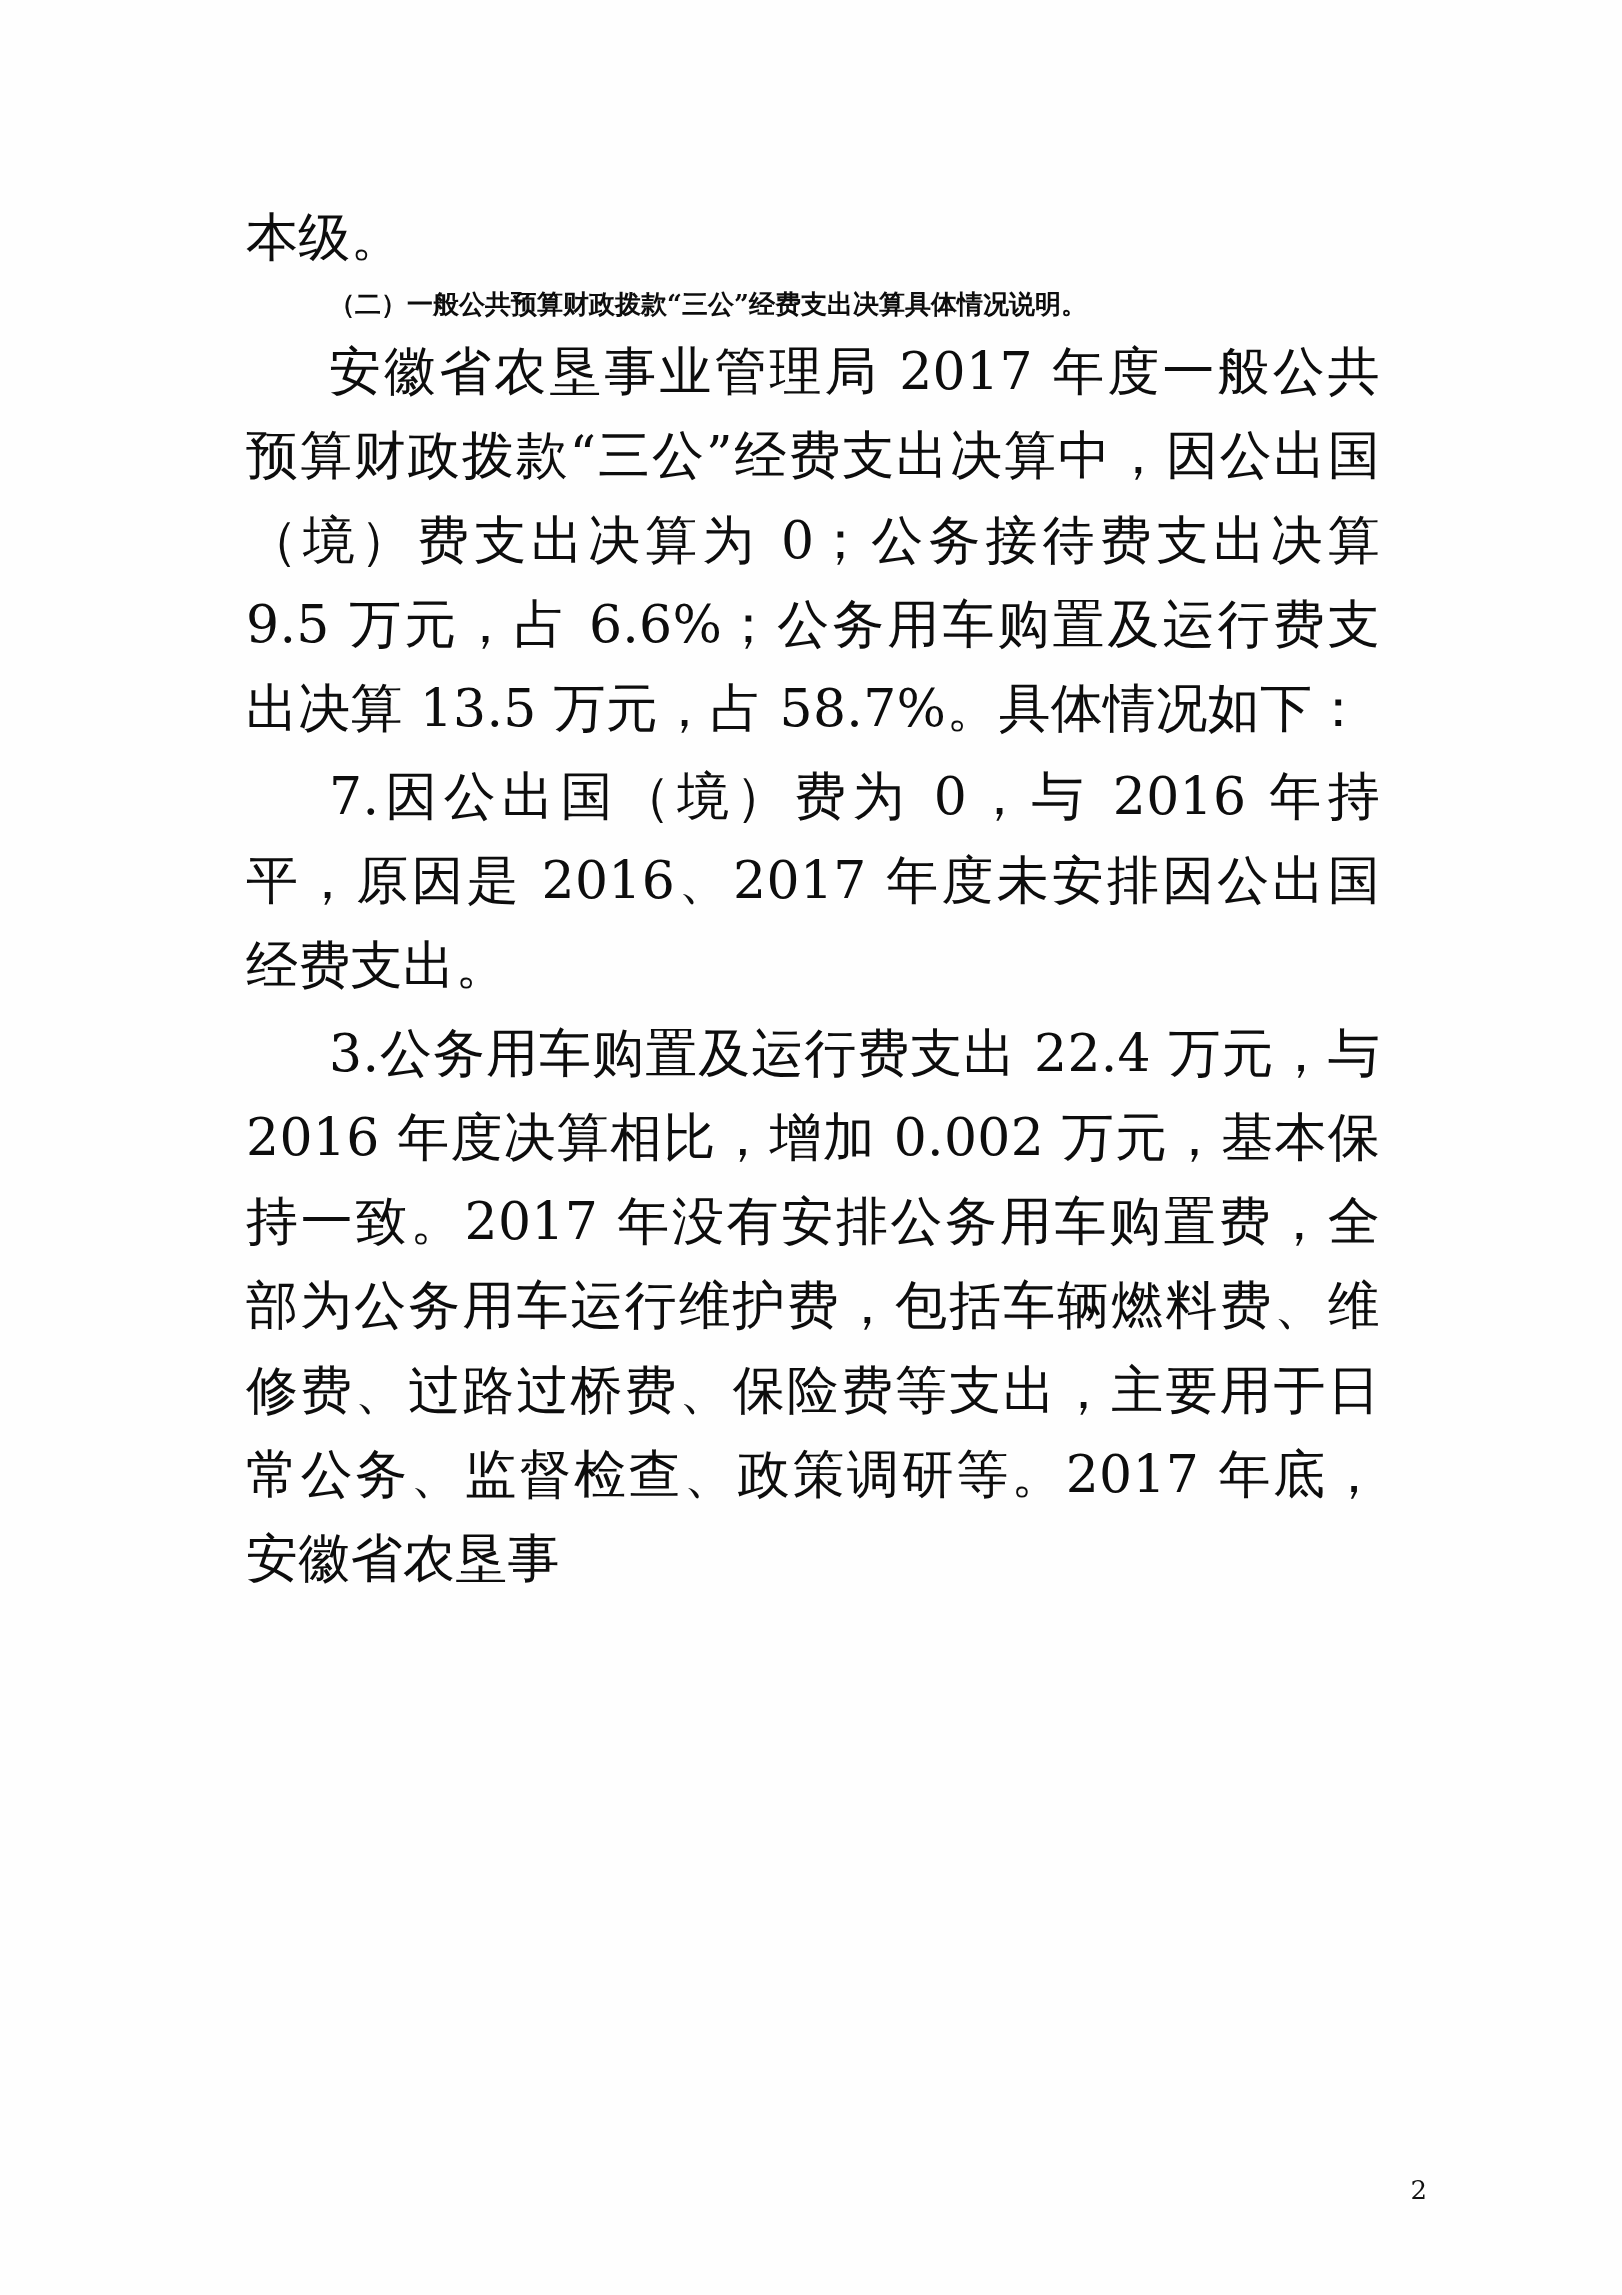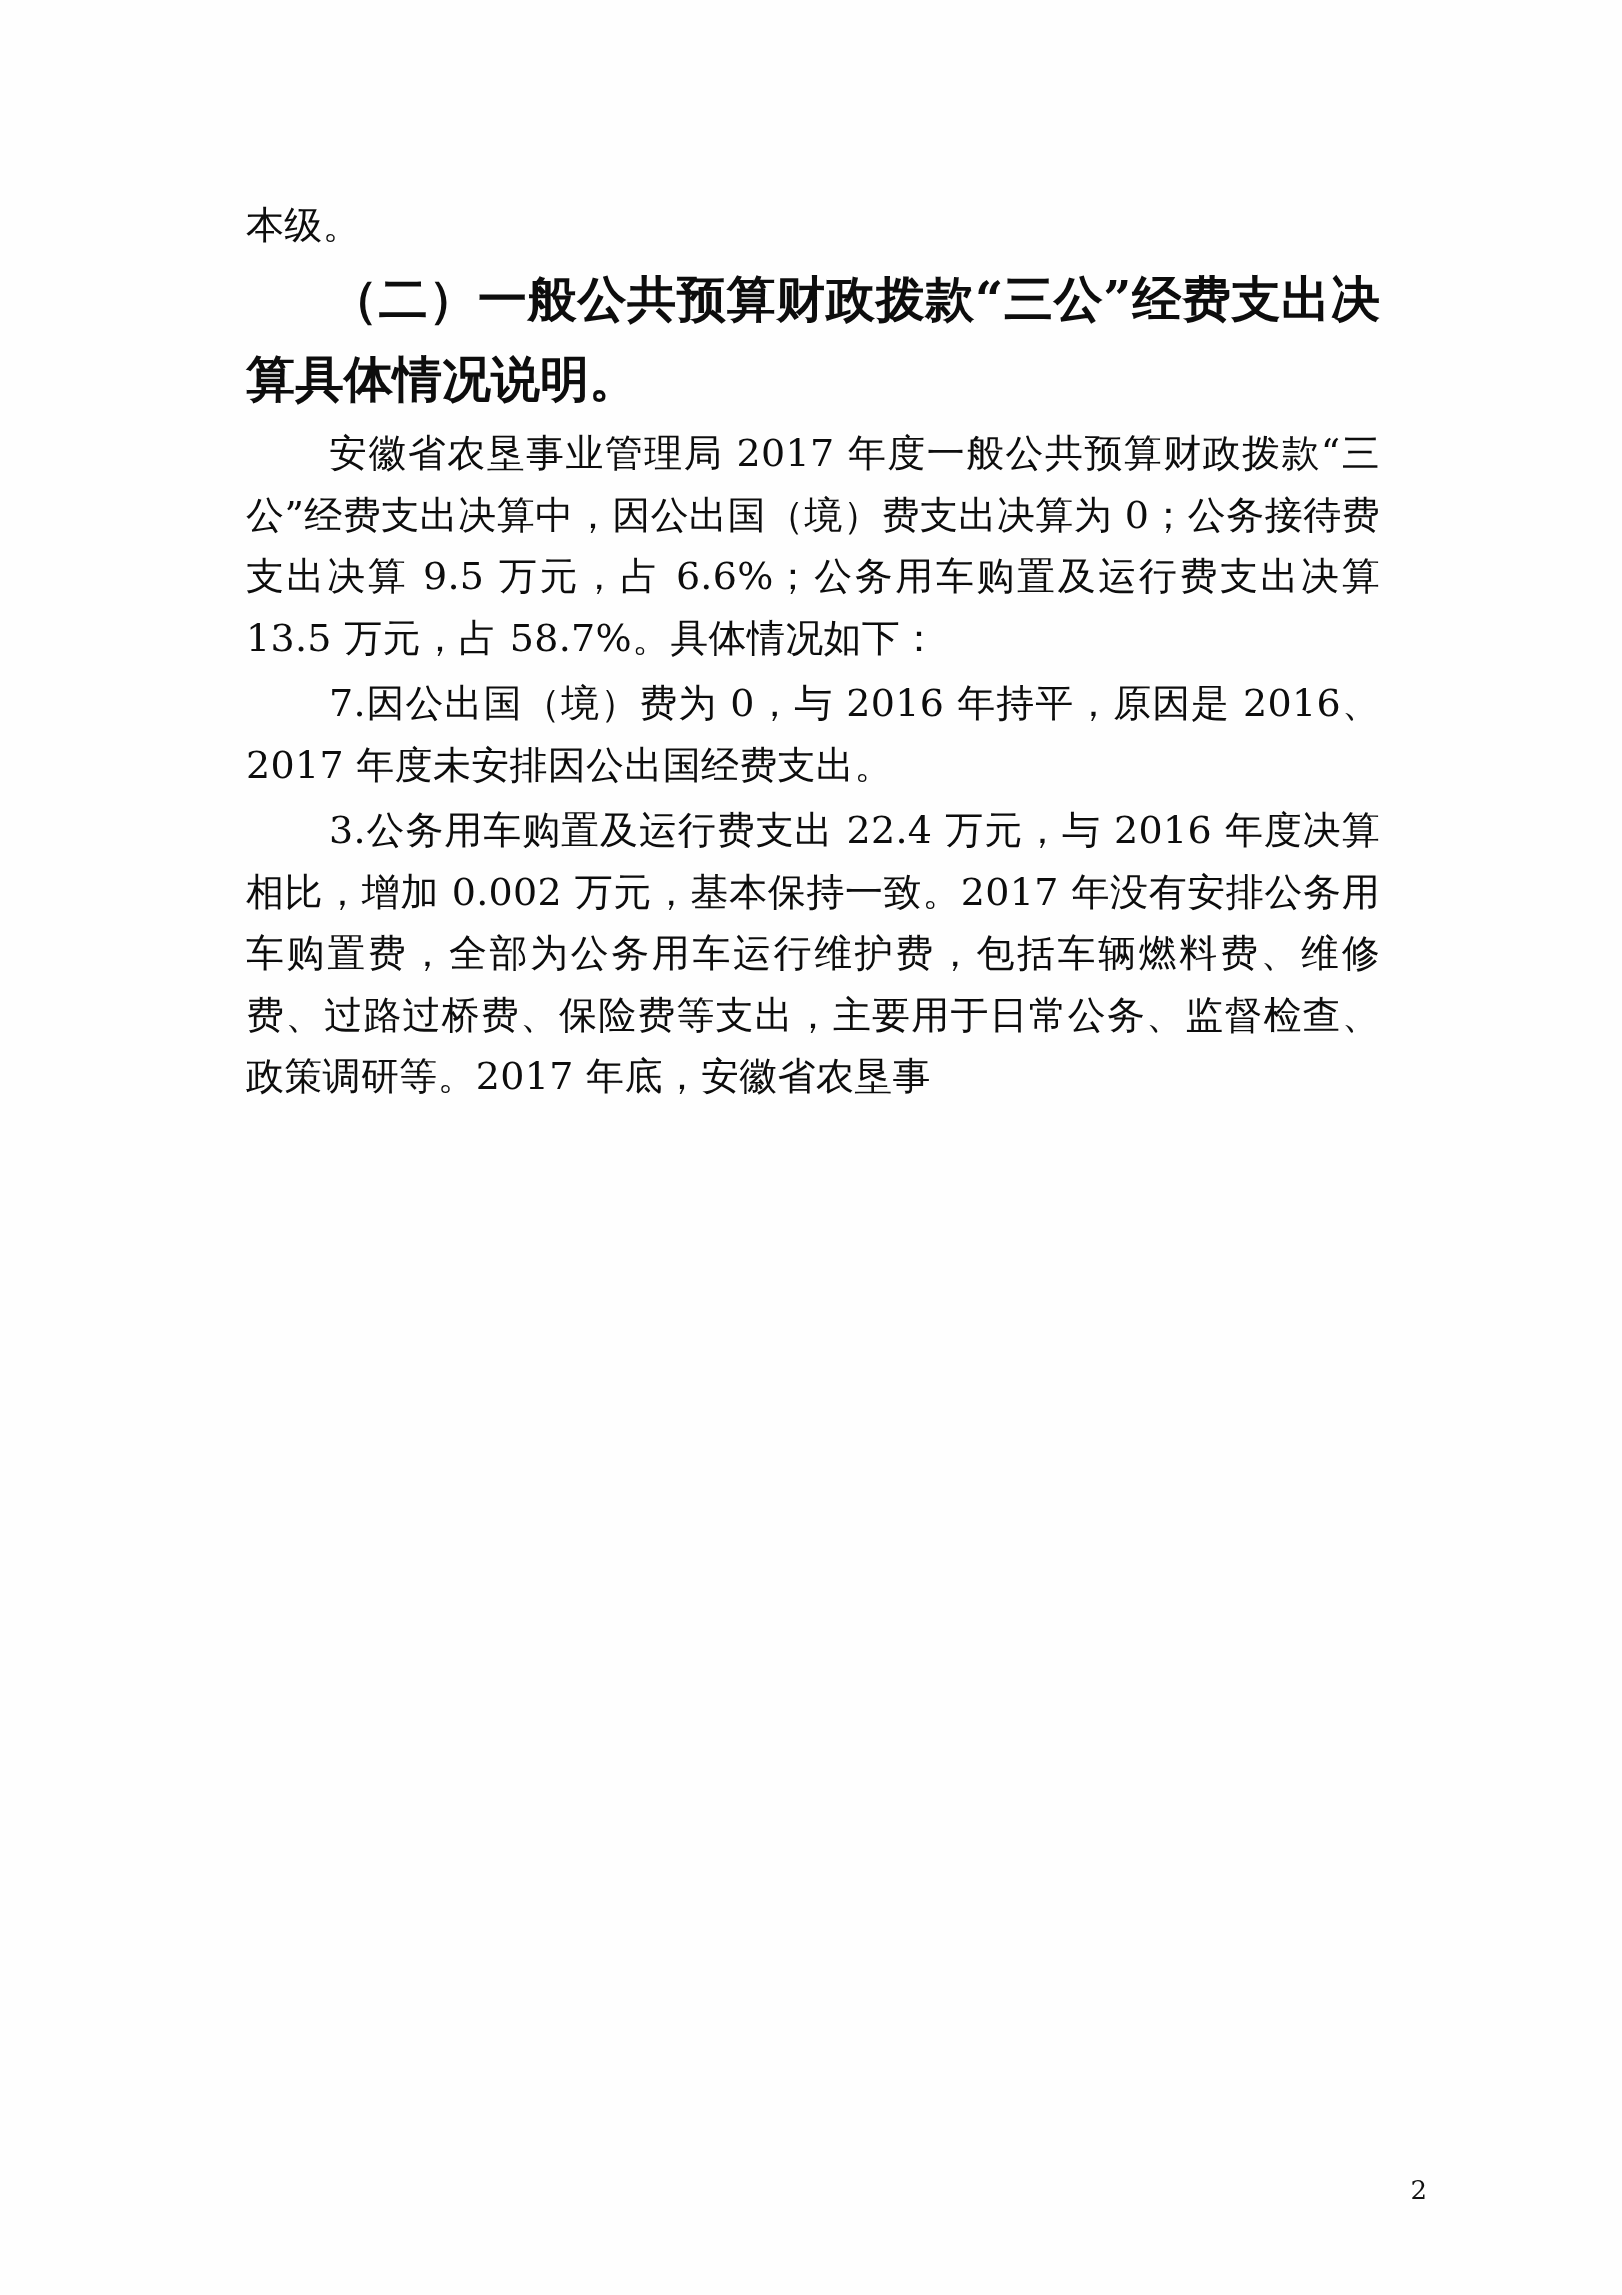--- a/index.html
+++ b/index.html
@@ -19,34 +19,34 @@
     box-sizing: border-box;
     overflow: hidden;
   }
   .content {
     position: absolute;
     left: 246px;
     top: 195px;
     width: 1134px;
   }
   .para {
-    font-size: 38px;
+    font-size: 52px;
     line-height: 1.62;
     letter-spacing: 0.3px;
     text-align: justify;
     text-justify: inter-character;
     margin: 0 0 3.9px 0;
     font-family: "DejaVu Serif", "Liberation Serif", serif;
   }
   .indent {
     text-indent: 83px;
   }
   .heading {
     font-weight: bold;
-    font-size: 49px;
+    font-size: 26px;
     line-height: 1.62;
     text-indent: 83px;
     text-align: justify;
     text-justify: inter-character;
     margin: 0 0 3.9px 0;
   }
   .page-number {
     position: absolute;
     right: 195px;
     bottom: 90px;

